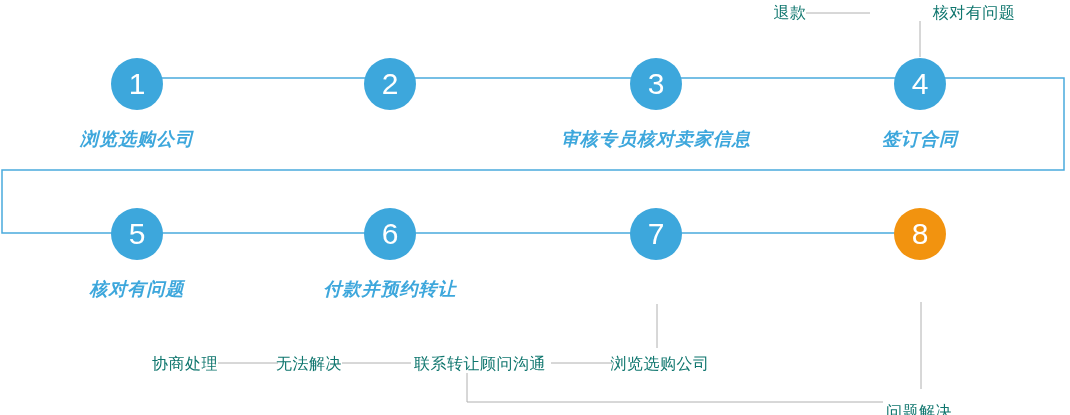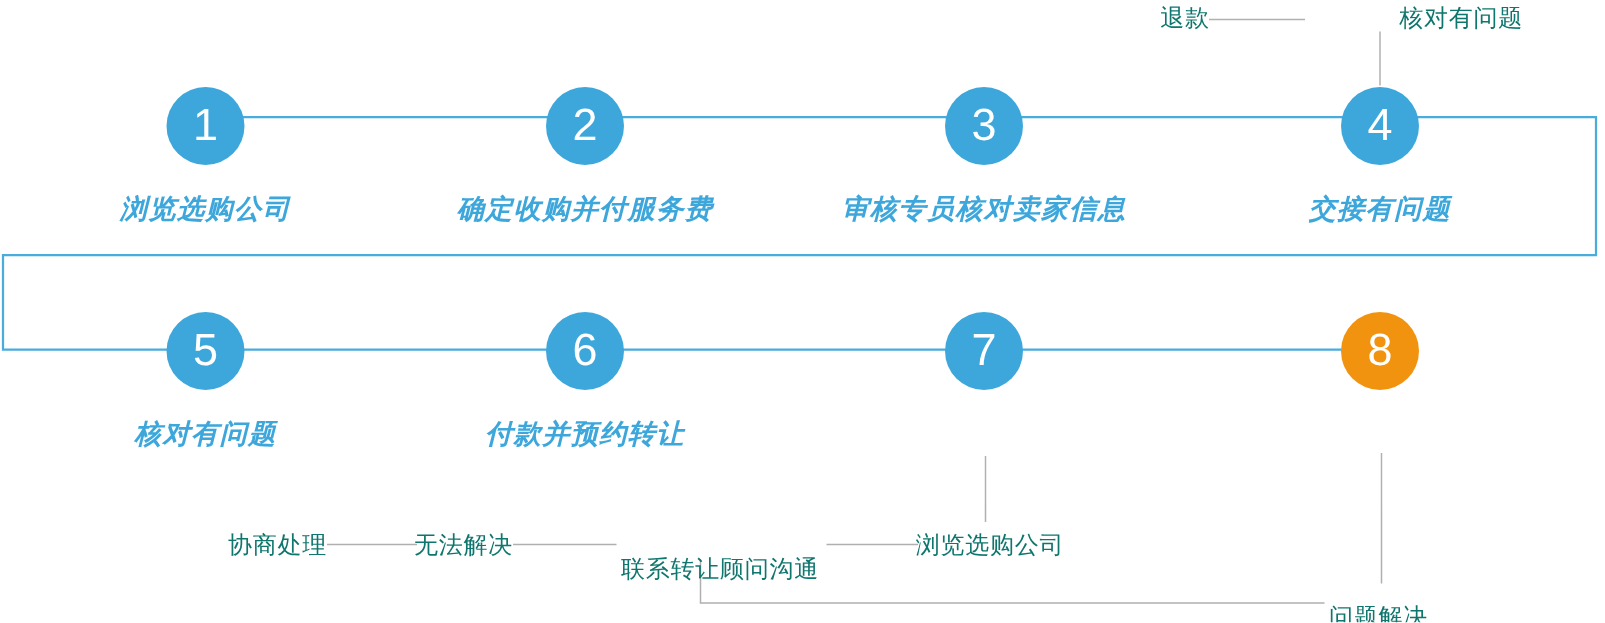--- a/index.html
+++ b/index.html
@@ -63,21 +63,21 @@
     color: #0f766e;
     font-size: 16px;
     letter-spacing: 0.5px;
     white-space: nowrap;
     z-index: 2;
   }
   .n-refund           { left: 790px; top: 13px; }
   .n-verify-problem   { left: 974px; top: 13px; }
   .n-negotiate        { left: 185px; top: 364px; text-align: center; }
   .n-cannot-resolve   { left: 309px; top: 364px; }
-  .n-contact-advisor  { left: 480px; top: 364px; margin-top: 16px; }
+  .n-contact-advisor  { left: 480px; top: 364px; }
   .n-handover-problem { left: 660px; top: 364px; }
   .n-problem-resolved { left: 919px; top: 380px; margin-top: 32px; }
 </style>
 </head>
 <body>
 
 <div id="diagram">
 
   <svg id="connector-svg" width="1070" height="415" viewBox="0 0 1070 415">
 
@@ -93,29 +93,28 @@
     <path d="M 467 373 V 402 H 883" fill="none" stroke="#b0b0b0" stroke-width="1"></path>
     <line x1="921" y1="302" x2="921" y2="389" stroke="#b0b0b0" stroke-width="1"></line>
   </svg>
 
   <div class="step-node row1 c1">
     <div class="step-circle">1</div>
     <div class="step-label">浏览选购公司</div>
   </div>
   <div class="step-node row1 c2">
     <div class="step-circle">2</div>
-    <div class="step-label">确定收购并付服务费</div>
   </div>
   <div class="step-node row1 c3">
     <div class="step-circle">3</div>
     <div class="step-label">审核专员核对卖家信息</div>
   </div>
   <div class="step-node row1 c4">
     <div class="step-circle">4</div>
-    <div class="step-label">交接有问题</div>
+    <div class="step-label">签订合同</div>
   </div>
 
   <div class="step-node row2 c1">
     <div class="step-circle">5</div>
     <div class="step-label">核对有问题</div>
   </div>
   <div class="step-node row2 c2">
     <div class="step-circle">6</div>
     <div class="step-label">付款并预约转让</div>
   </div>

